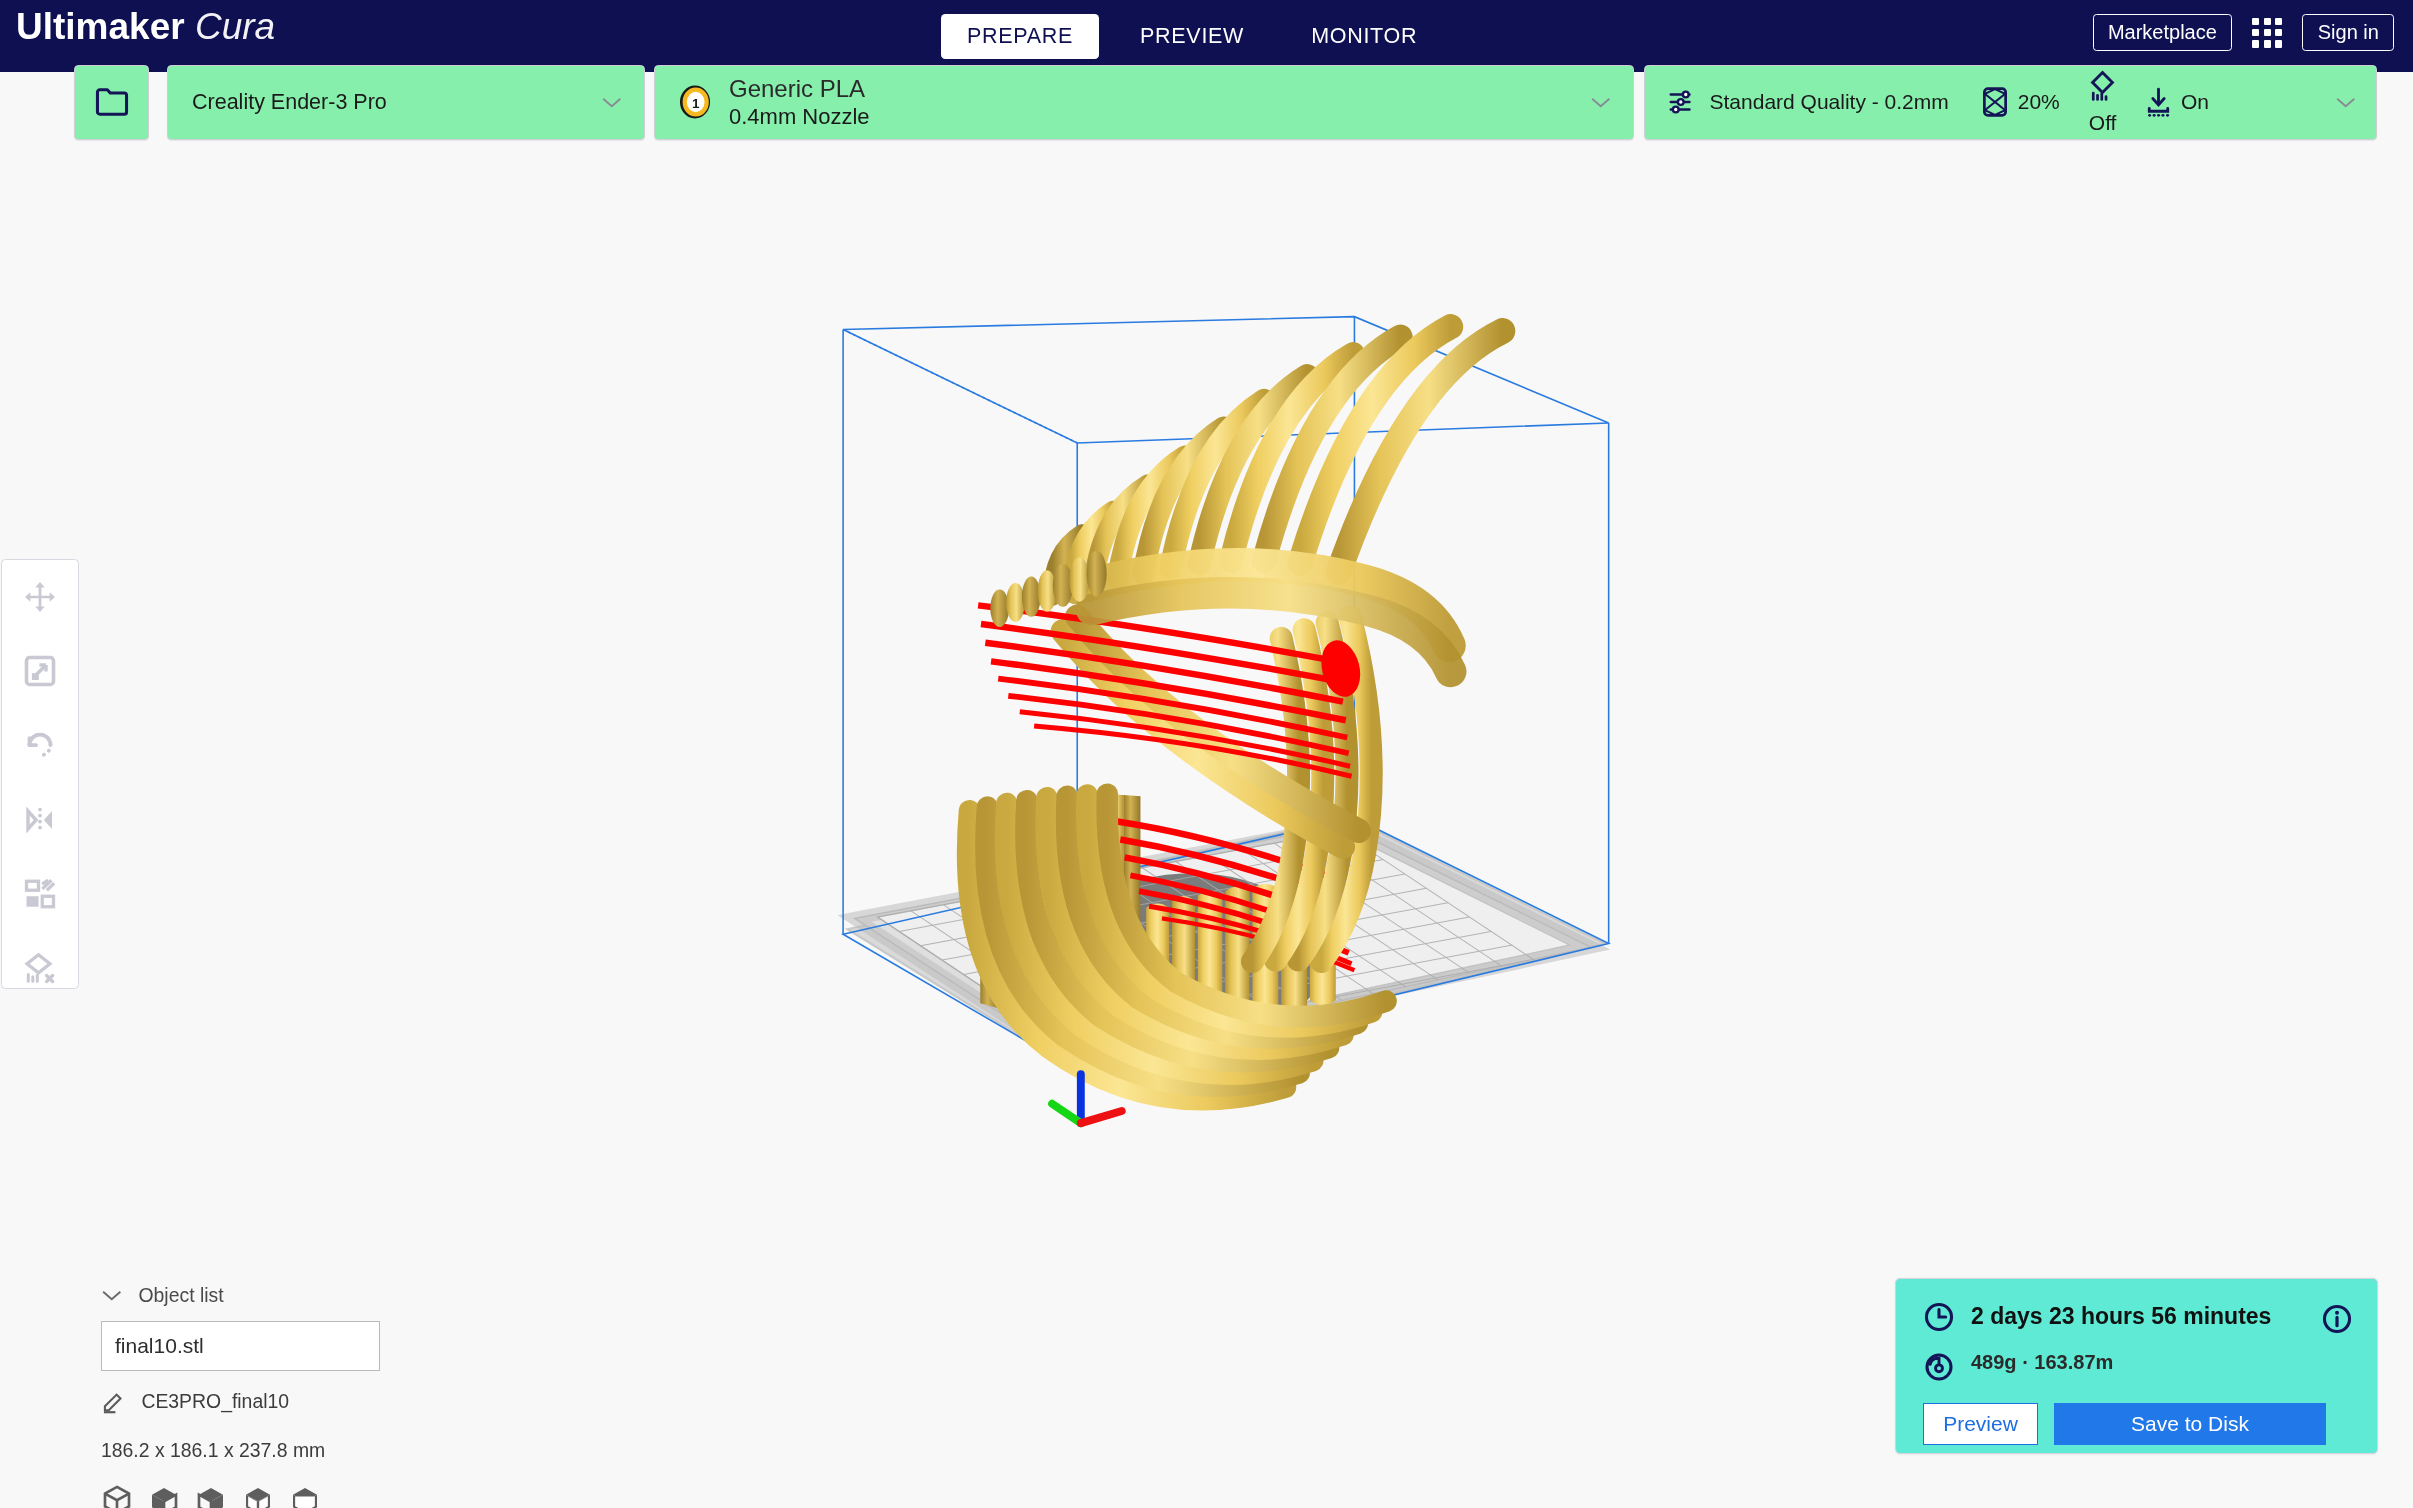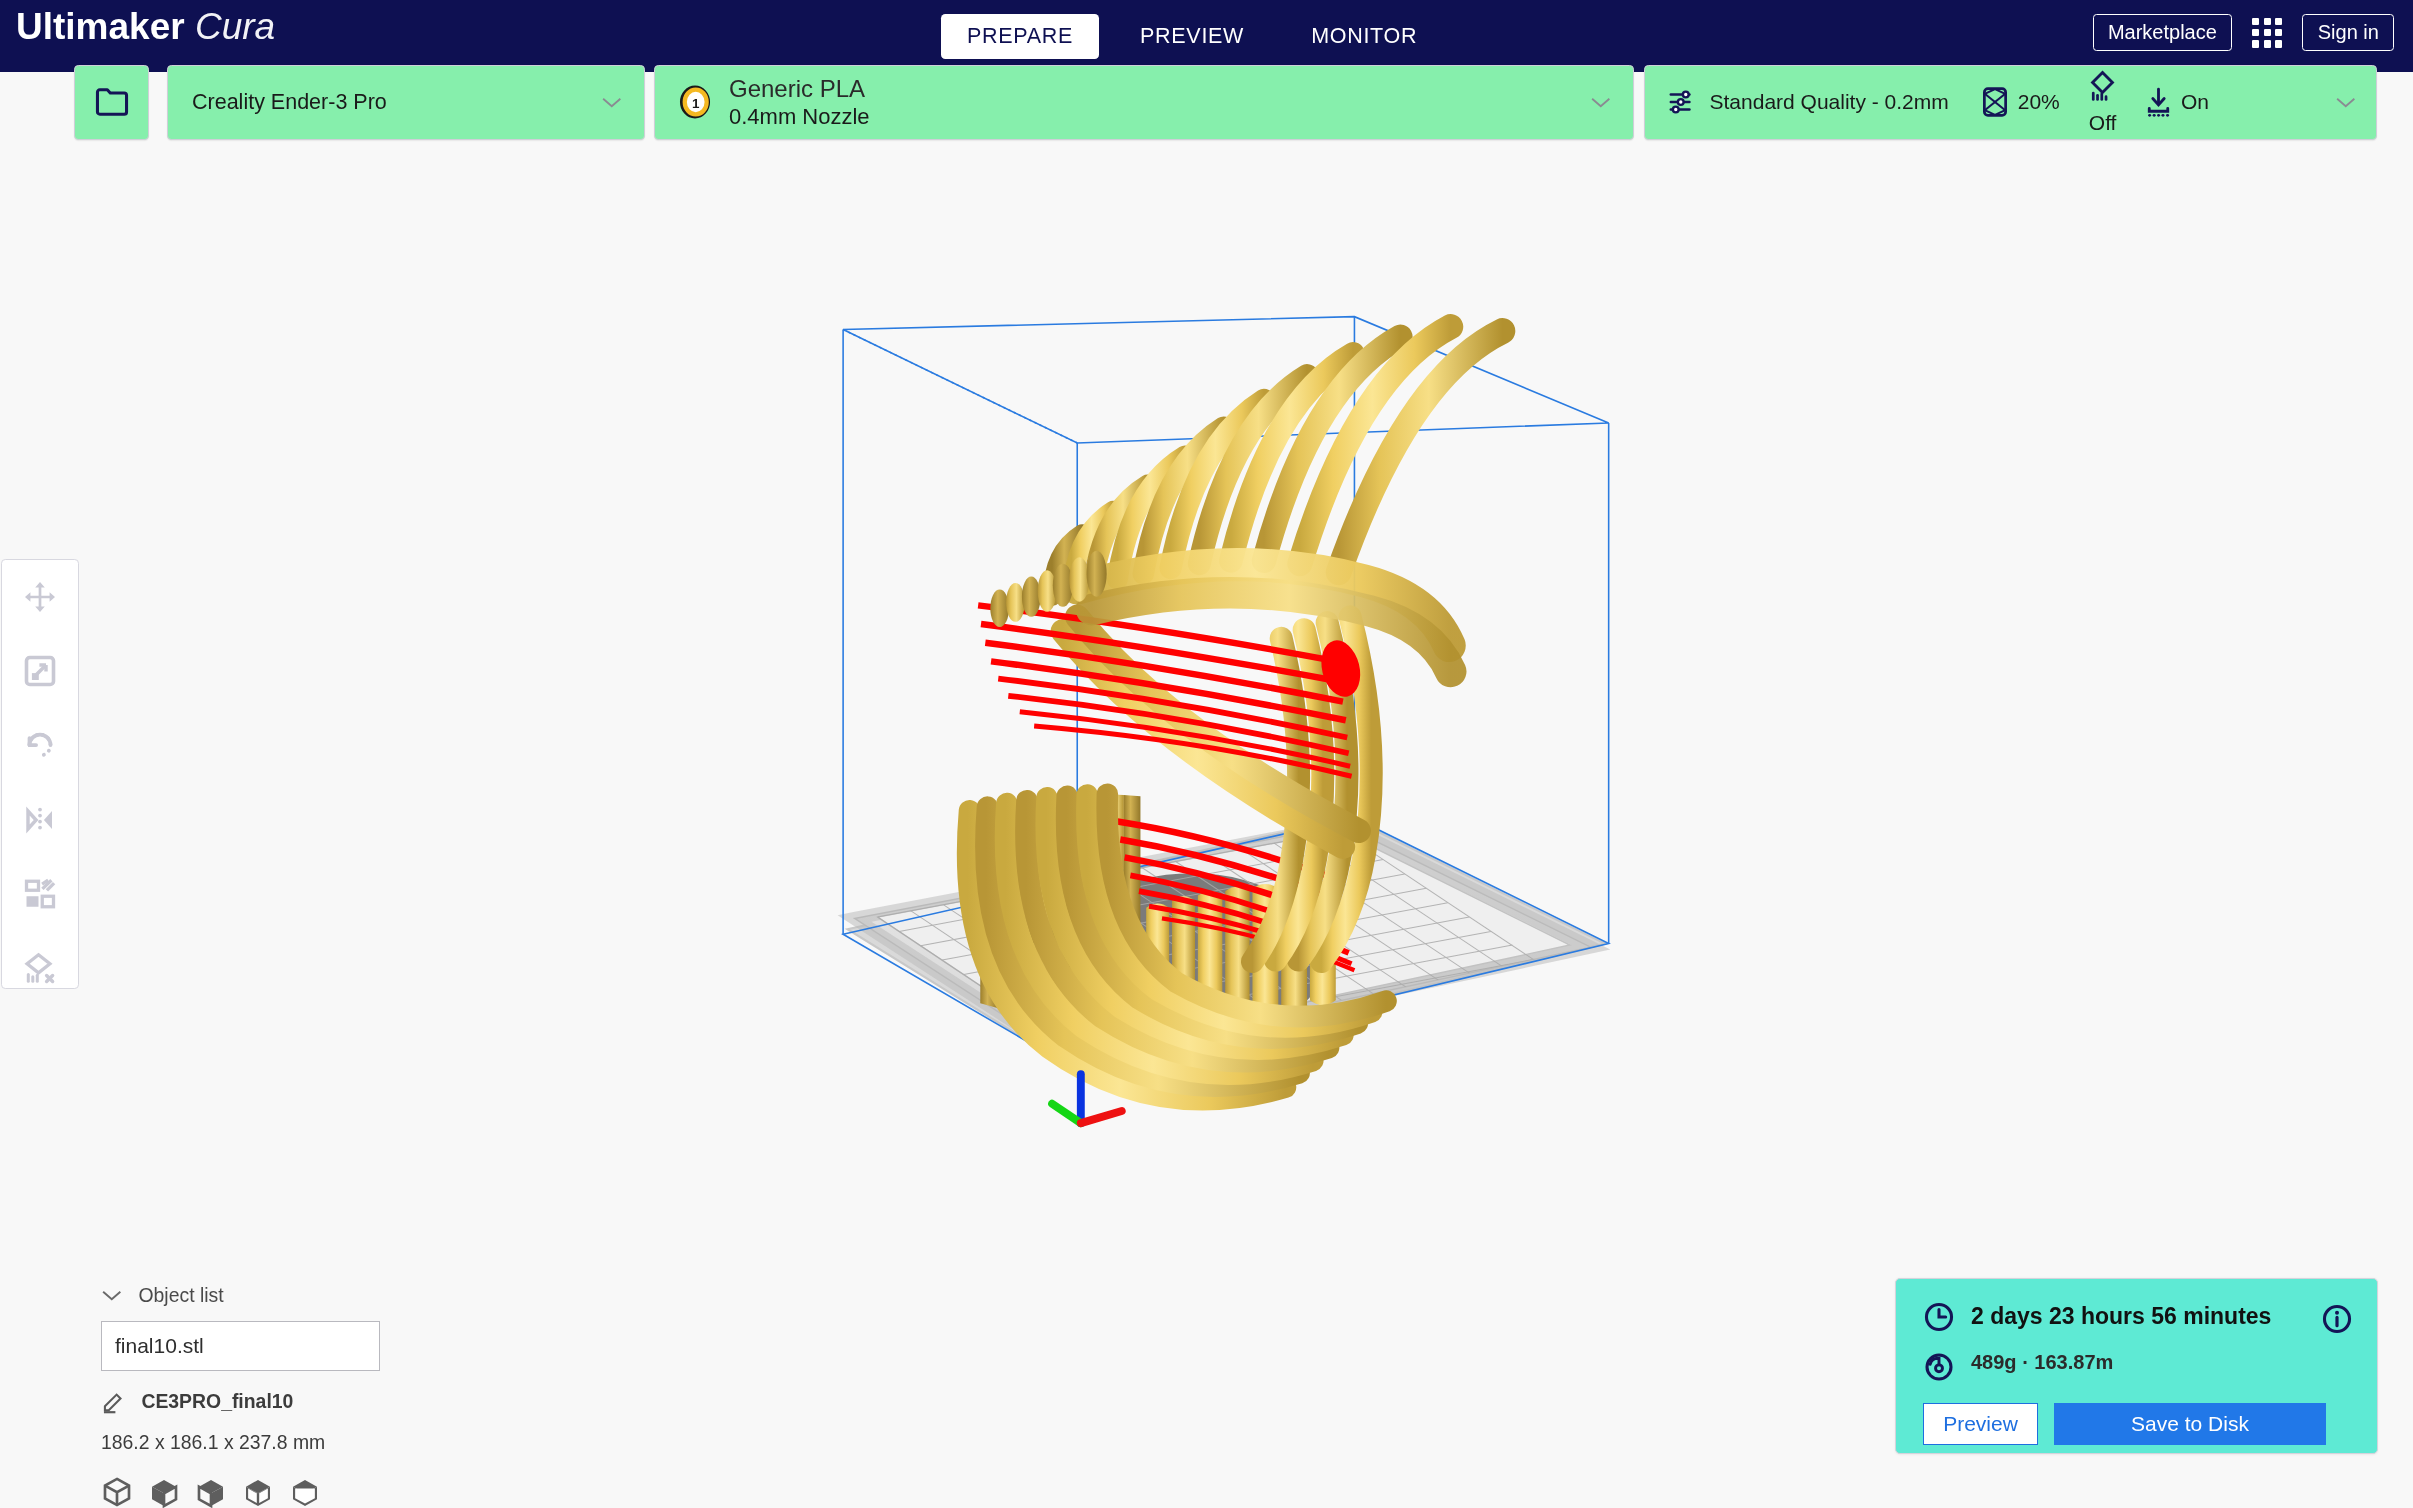--- a/index.html
+++ b/index.html
@@ -93,22 +93,22 @@
   .objlist { position:absolute; left:101px; top:1279px; width:374px; }
   .objlist-head { display:flex; align-items:center; gap:16px; height:32px; cursor:pointer; }
   .objlist-title { font-size:19.4px; color:#4A4A4A; }
   .obj-input {
     margin-top:10px; width:279px; height:50px;
     border:0.7px solid #B9B9BF; background:#FFFFFF;
     display:flex; align-items:center; padding-left:13px;
     font-size:21px; color:#2E2E2E; cursor:text;
   }
   .obj-name-row { margin-top:18.7px; display:flex; align-items:center; gap:16px; }
-  .obj-name { font-size:19.4px; color:#3C3C3C;font-weight:bold; }
-  .obj-dims { margin-top:17px; font-size:19.4px; color:#3C3C3C; }
+  .obj-name { font-size:19.4px; color:#3C3C3C; }
+  .obj-dims { margin-top:25px; font-size:19.4px; color:#3C3C3C; }
   .view-cubes { margin-top:21.5px; display:flex; gap:15px; }
   .view-cube { cursor:pointer; }
 
   
   .printcard {
     position:absolute; left:1895px; top:1278px; width:483px; height:176px;
     background:#5eead4; border:0.7px solid #D4D4DC; border-radius:5px;
     box-shadow:0 0.7px 2.2px rgba(0,0,0,.06);
   }
   .pc-row1 { position:absolute; left:27px; top:21.5px; display:flex; align-items:center; gap:16px; }

